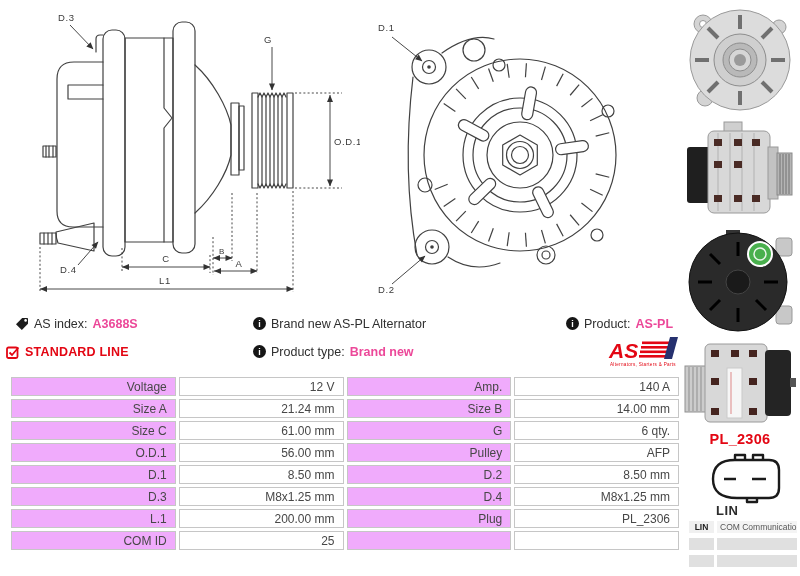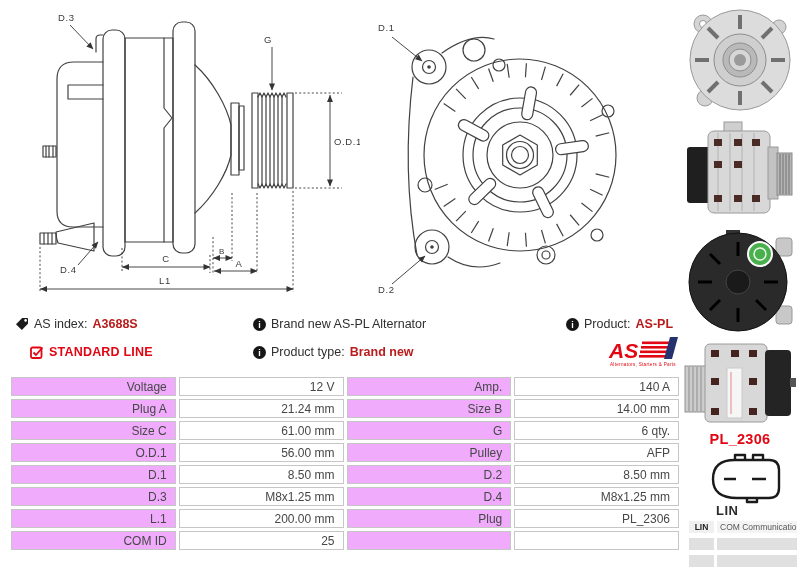--- a/index.html
+++ b/index.html
@@ -4,22 +4,22 @@
 <style>
   * { box-sizing: border-box; }
   html,body { margin:0; padding:0; }
   body {
     width:800px; height:576px; position:relative; overflow:hidden;
     background:#ffffff; font-family:"Liberation Sans", sans-serif; color:#2f2f2f;
   }
   .abs { position:absolute; }
 
   
-  .info-item { position:absolute; display:flex; align-items:flex-end; gap:5px; font-size:12.5px; color:#2f2f2f; white-space:nowrap; }
-  .info-item b { color:#b91c1c; font-weight:700; }
+  .info-item { position:absolute; display:flex; align-items:flex-start; gap:5px; font-size:12.5px; color:#2f2f2f; white-space:nowrap; }
+  .info-item b { color:#ec4899; font-weight:700; }
   .info-icon { width:13px; height:13px; border-radius:50%; background:#161616; color:#fff;
     font-size:9px; font-weight:700; display:flex; align-items:center; justify-content:center; flex:0 0 13px; }
   .redline { color:#e30613; font-weight:700; letter-spacing:0.2px; }
 
   
   table.spec { position:absolute; left:8px; top:374px; width:674px;
     border-collapse:separate; border-spacing:3px; table-layout:fixed; }
   table.spec td { border:1px solid #c6c6c6; font-size:12px; color:#474747;
     text-align:right; padding:1px 8px; height:19px; overflow:hidden; }
   table.spec td.lbl { background:#f0abfc; }
@@ -291,21 +291,21 @@
   <span class="info-icon">i</span>
   <span>Brand new AS-PL Alternator</span>
 </div>
 
 <div class="info-item" style="left:566px;top:317px">
   <span class="info-icon">i</span>
   <span>Product:</span>
   <b>AS-PL</b>
 </div>
 
-<div class="info-item" style="left:30px;top:345px">
+<div class="info-item" style="left:6px;top:345px">
   <svg width="14" height="14" viewBox="0 0 14 14">
     <rect x="1" y="2.5" width="10.5" height="10.5" rx="1.5" fill="none" stroke="#e30613" stroke-width="1.8"></rect>
     <path d="M3.5 7.5 L6 10 L12.5 2.5" stroke="#e30613" stroke-width="1.8" fill="none"></path>
   </svg>
   <span class="redline">STANDARD LINE</span>
 </div>
 
 <div class="info-item" style="left:253px;top:345px">
   <span class="info-icon">i</span>
   <span>Product type:</span>
@@ -326,21 +326,21 @@
 
 <table class="spec">
   <tbody>
       <tr>
         <td class="lbl">Voltage</td>
         <td class="val">12 V</td>
         <td class="lbl">Amp.</td>
         <td class="val">140 A</td>
       </tr>
       <tr>
-        <td class="lbl">Plug A</td>
+        <td class="lbl">Size A</td>
         <td class="val">21.24 mm</td>
         <td class="lbl">Size B</td>
         <td class="val">14.00 mm</td>
       </tr>
       <tr>
         <td class="lbl">Size C</td>
         <td class="val">61.00 mm</td>
         <td class="lbl">G</td>
         <td class="val">6 qty.</td>
       </tr>

